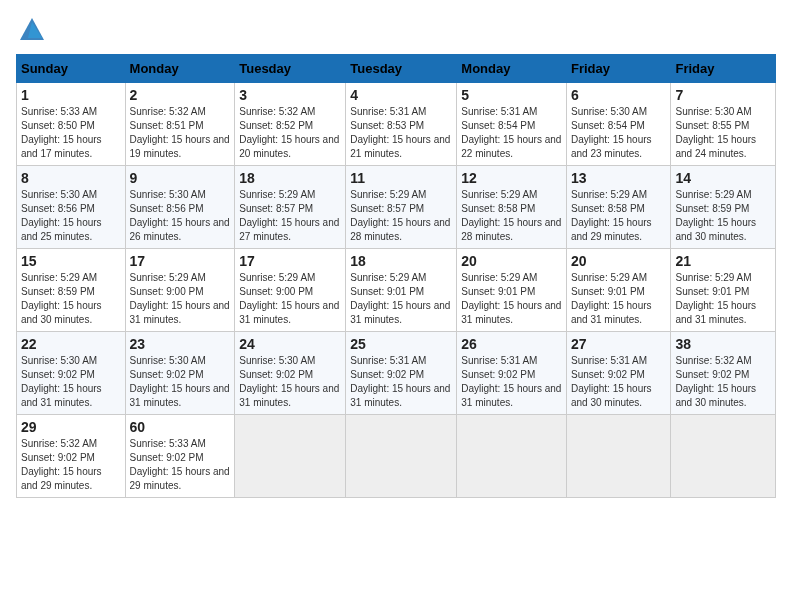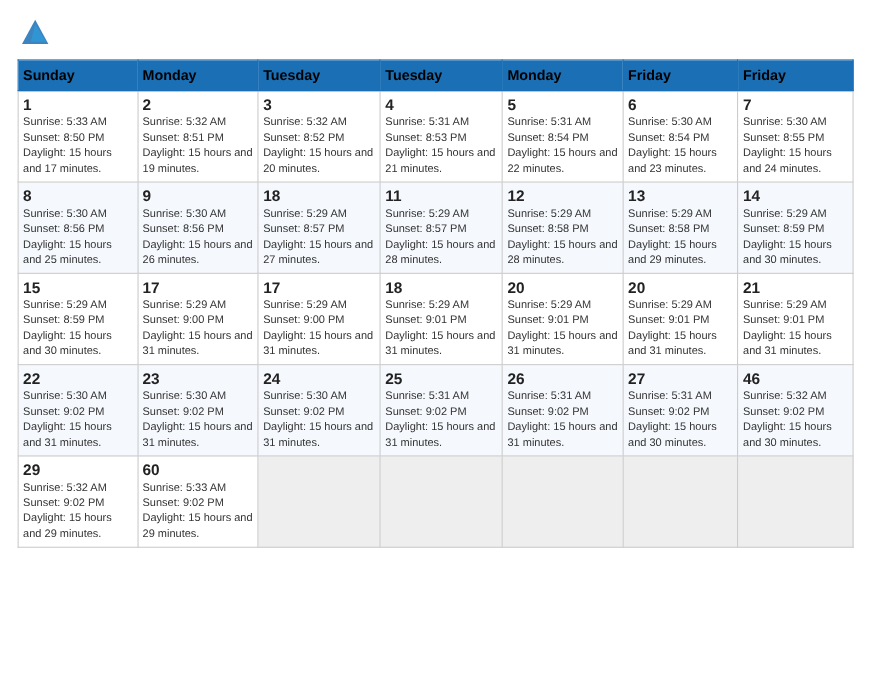--- a/index.html
+++ b/index.html
@@ -235,21 +235,21 @@
         </td>
         <td>
           <span class="day-num">26</span>
           <div class="day-info">Sunrise: 5:31 AM<br>Sunset: 9:02 PM<br>Daylight: 15 hours and 31 minutes.</div>
         </td>
         <td>
           <span class="day-num">27</span>
           <div class="day-info">Sunrise: 5:31 AM<br>Sunset: 9:02 PM<br>Daylight: 15 hours and 30 minutes.</div>
         </td>
         <td>
-          <span class="day-num">46</span>
+          <span class="day-num">38</span>
           <div class="day-info">Sunrise: 5:32 AM<br>Sunset: 9:02 PM<br>Daylight: 15 hours and 30 minutes.</div>
         </td>
       </tr>
       <tr>
         <td>
           <span class="day-num">29</span>
           <div class="day-info">Sunrise: 5:32 AM<br>Sunset: 9:02 PM<br>Daylight: 15 hours and 29 minutes.</div>
         </td>
         <td>
           <span class="day-num">60</span>

